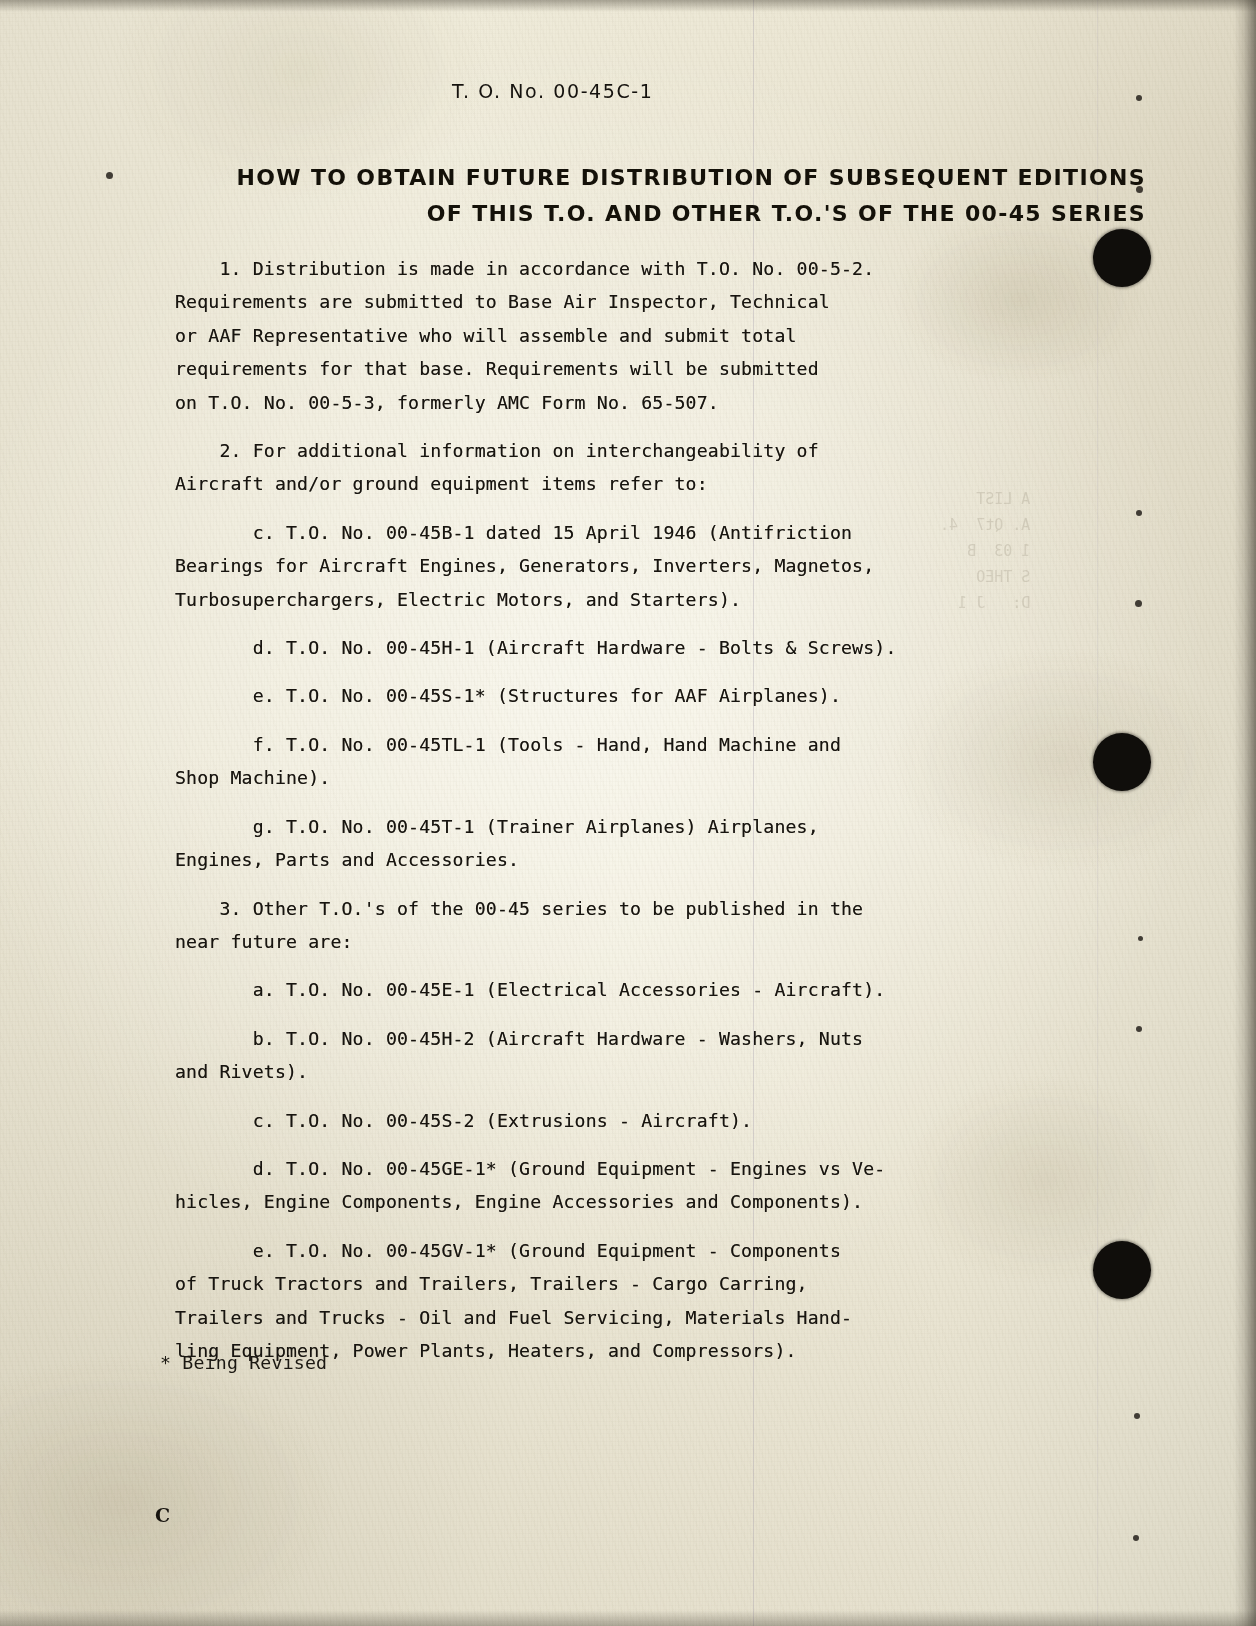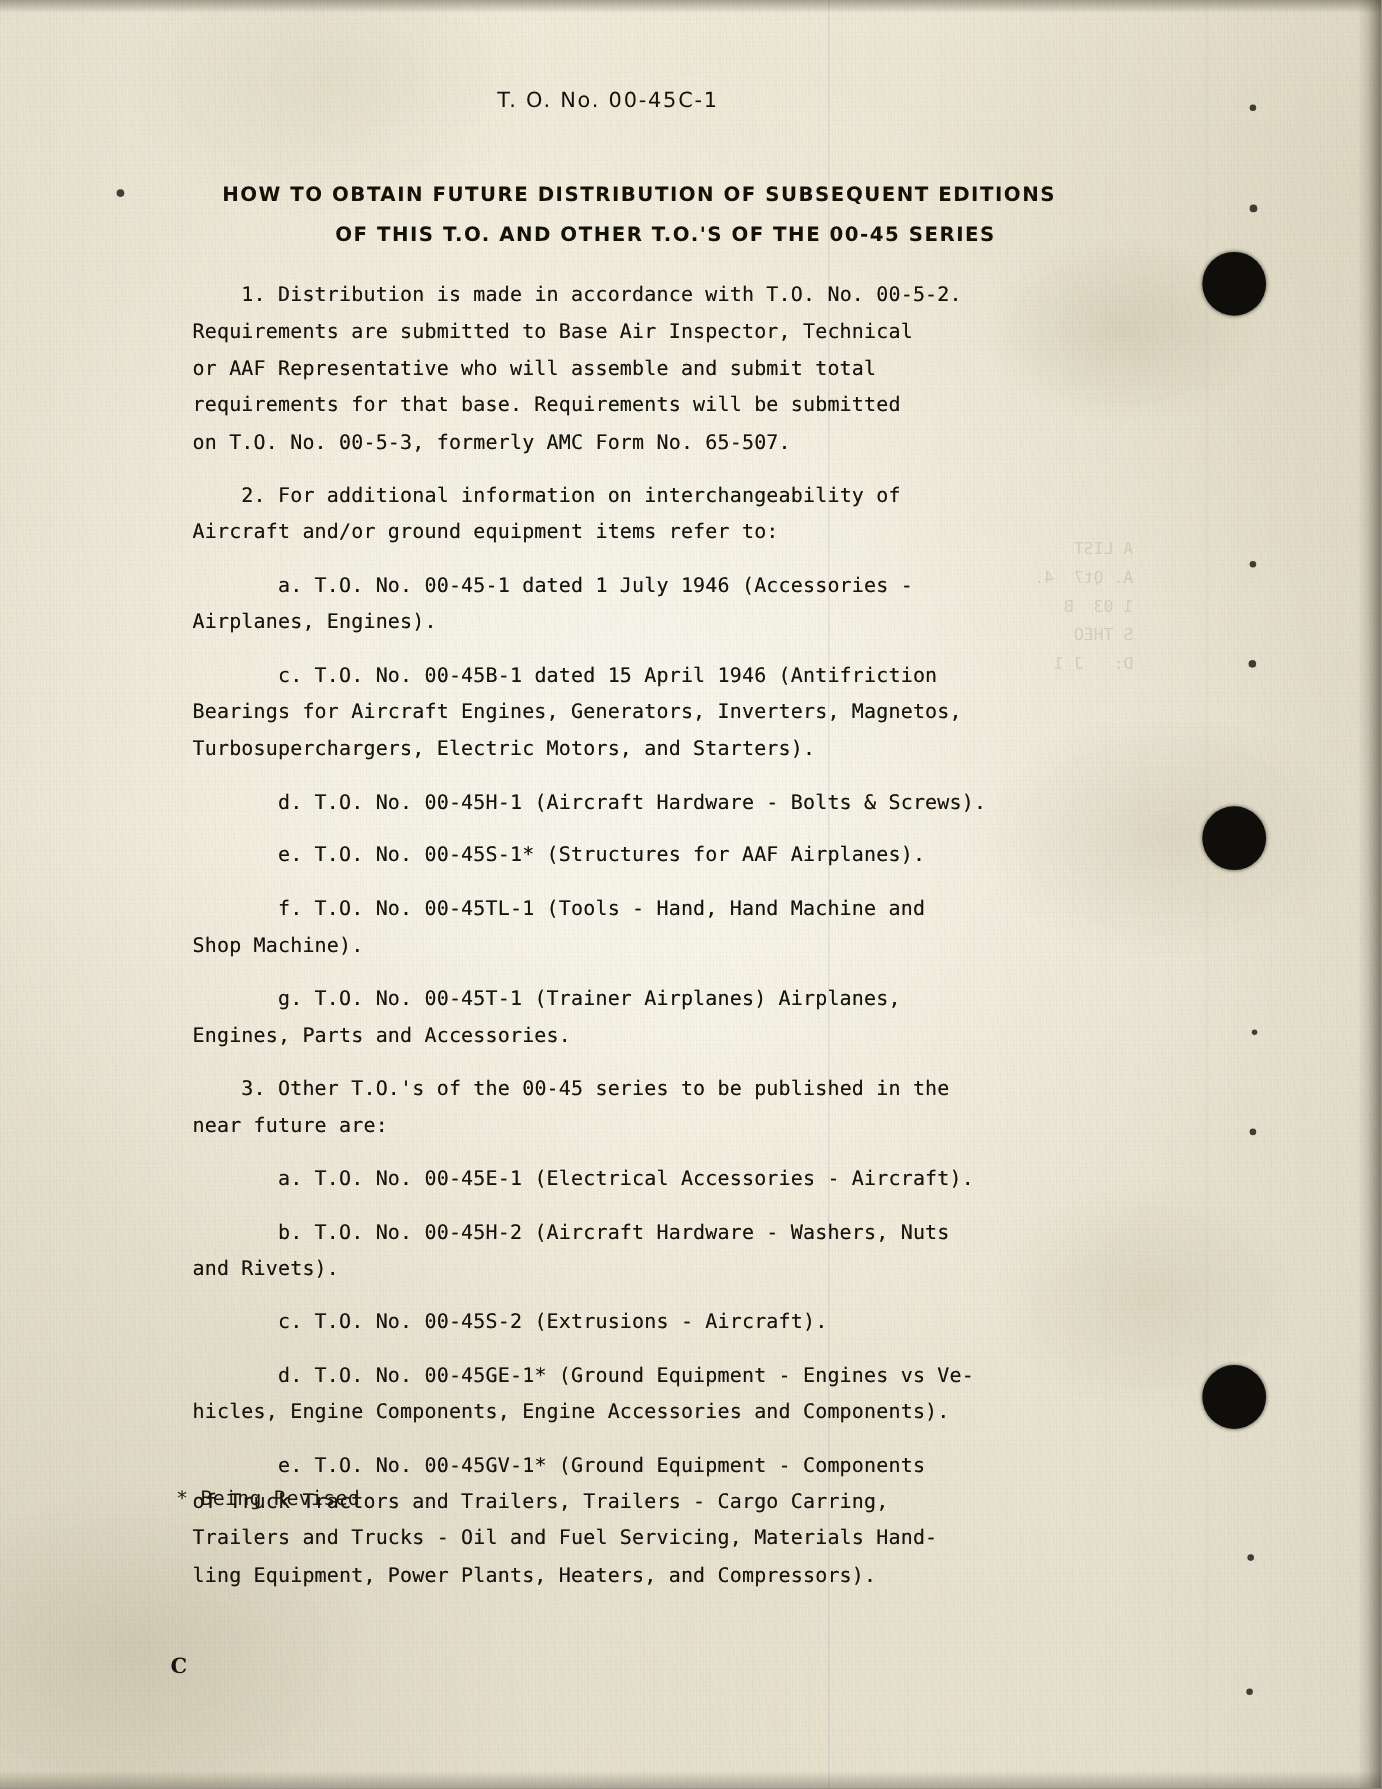--- a/index.html
+++ b/index.html
@@ -103,24 +103,24 @@
     letter-spacing: 1.6px;
     color: #15120e;
     white-space: nowrap;
   }
 
   .title {
     position: absolute;
     left: 0;
     right: 0;
     top: 160px;
-    text-align: center;
+    text-align: right;
     font-family: "DejaVu Sans", "Liberation Sans", sans-serif;
     font-weight: bold;
-    font-size: 18px;
+    font-size: 22px;
     letter-spacing: 1.35px;
     line-height: 36px;
     color: #141109;
     padding-right: 110px;
     margin-left: 16px;
   }
   .title .l2 { display: block; padding-left: 48px; }
 
   .body {
     position: absolute;
@@ -193,22 +193,20 @@
   </div>
 
   <div class="body" id="body-text">
       <div class="para">    1. Distribution is made in accordance with T.O. No. 00-5-2.
 Requirements are submitted to Base Air Inspector, Technical
 or AAF Representative who will assemble and submit total
 requirements for that base. Requirements will be submitted
 on T.O. No. 00-5-3, formerly AMC Form No. 65-507.</div>
       <div class="para">    2. For additional information on interchangeability of
 Aircraft and/or ground equipment items refer to:</div>
-      <div class="para">       a. T.O. No. 00-45-1 dated 1 July 1946 (Accessories -
-Airplanes, Engines).</div>
       <div class="para">       c. T.O. No. 00-45B-1 dated 15 April 1946 (Antifriction
 Bearings for Aircraft Engines, Generators, Inverters, Magnetos,
 Turbosuperchargers, Electric Motors, and Starters).</div>
       <div class="para">       d. T.O. No. 00-45H-1 (Aircraft Hardware - Bolts &amp; Screws).</div>
       <div class="para">       e. T.O. No. 00-45S-1* (Structures for AAF Airplanes).</div>
       <div class="para">       f. T.O. No. 00-45TL-1 (Tools - Hand, Hand Machine and
 Shop Machine).</div>
       <div class="para">       g. T.O. No. 00-45T-1 (Trainer Airplanes) Airplanes,
 Engines, Parts and Accessories.</div>
       <div class="para">    3. Other T.O.'s of the 00-45 series to be published in the

